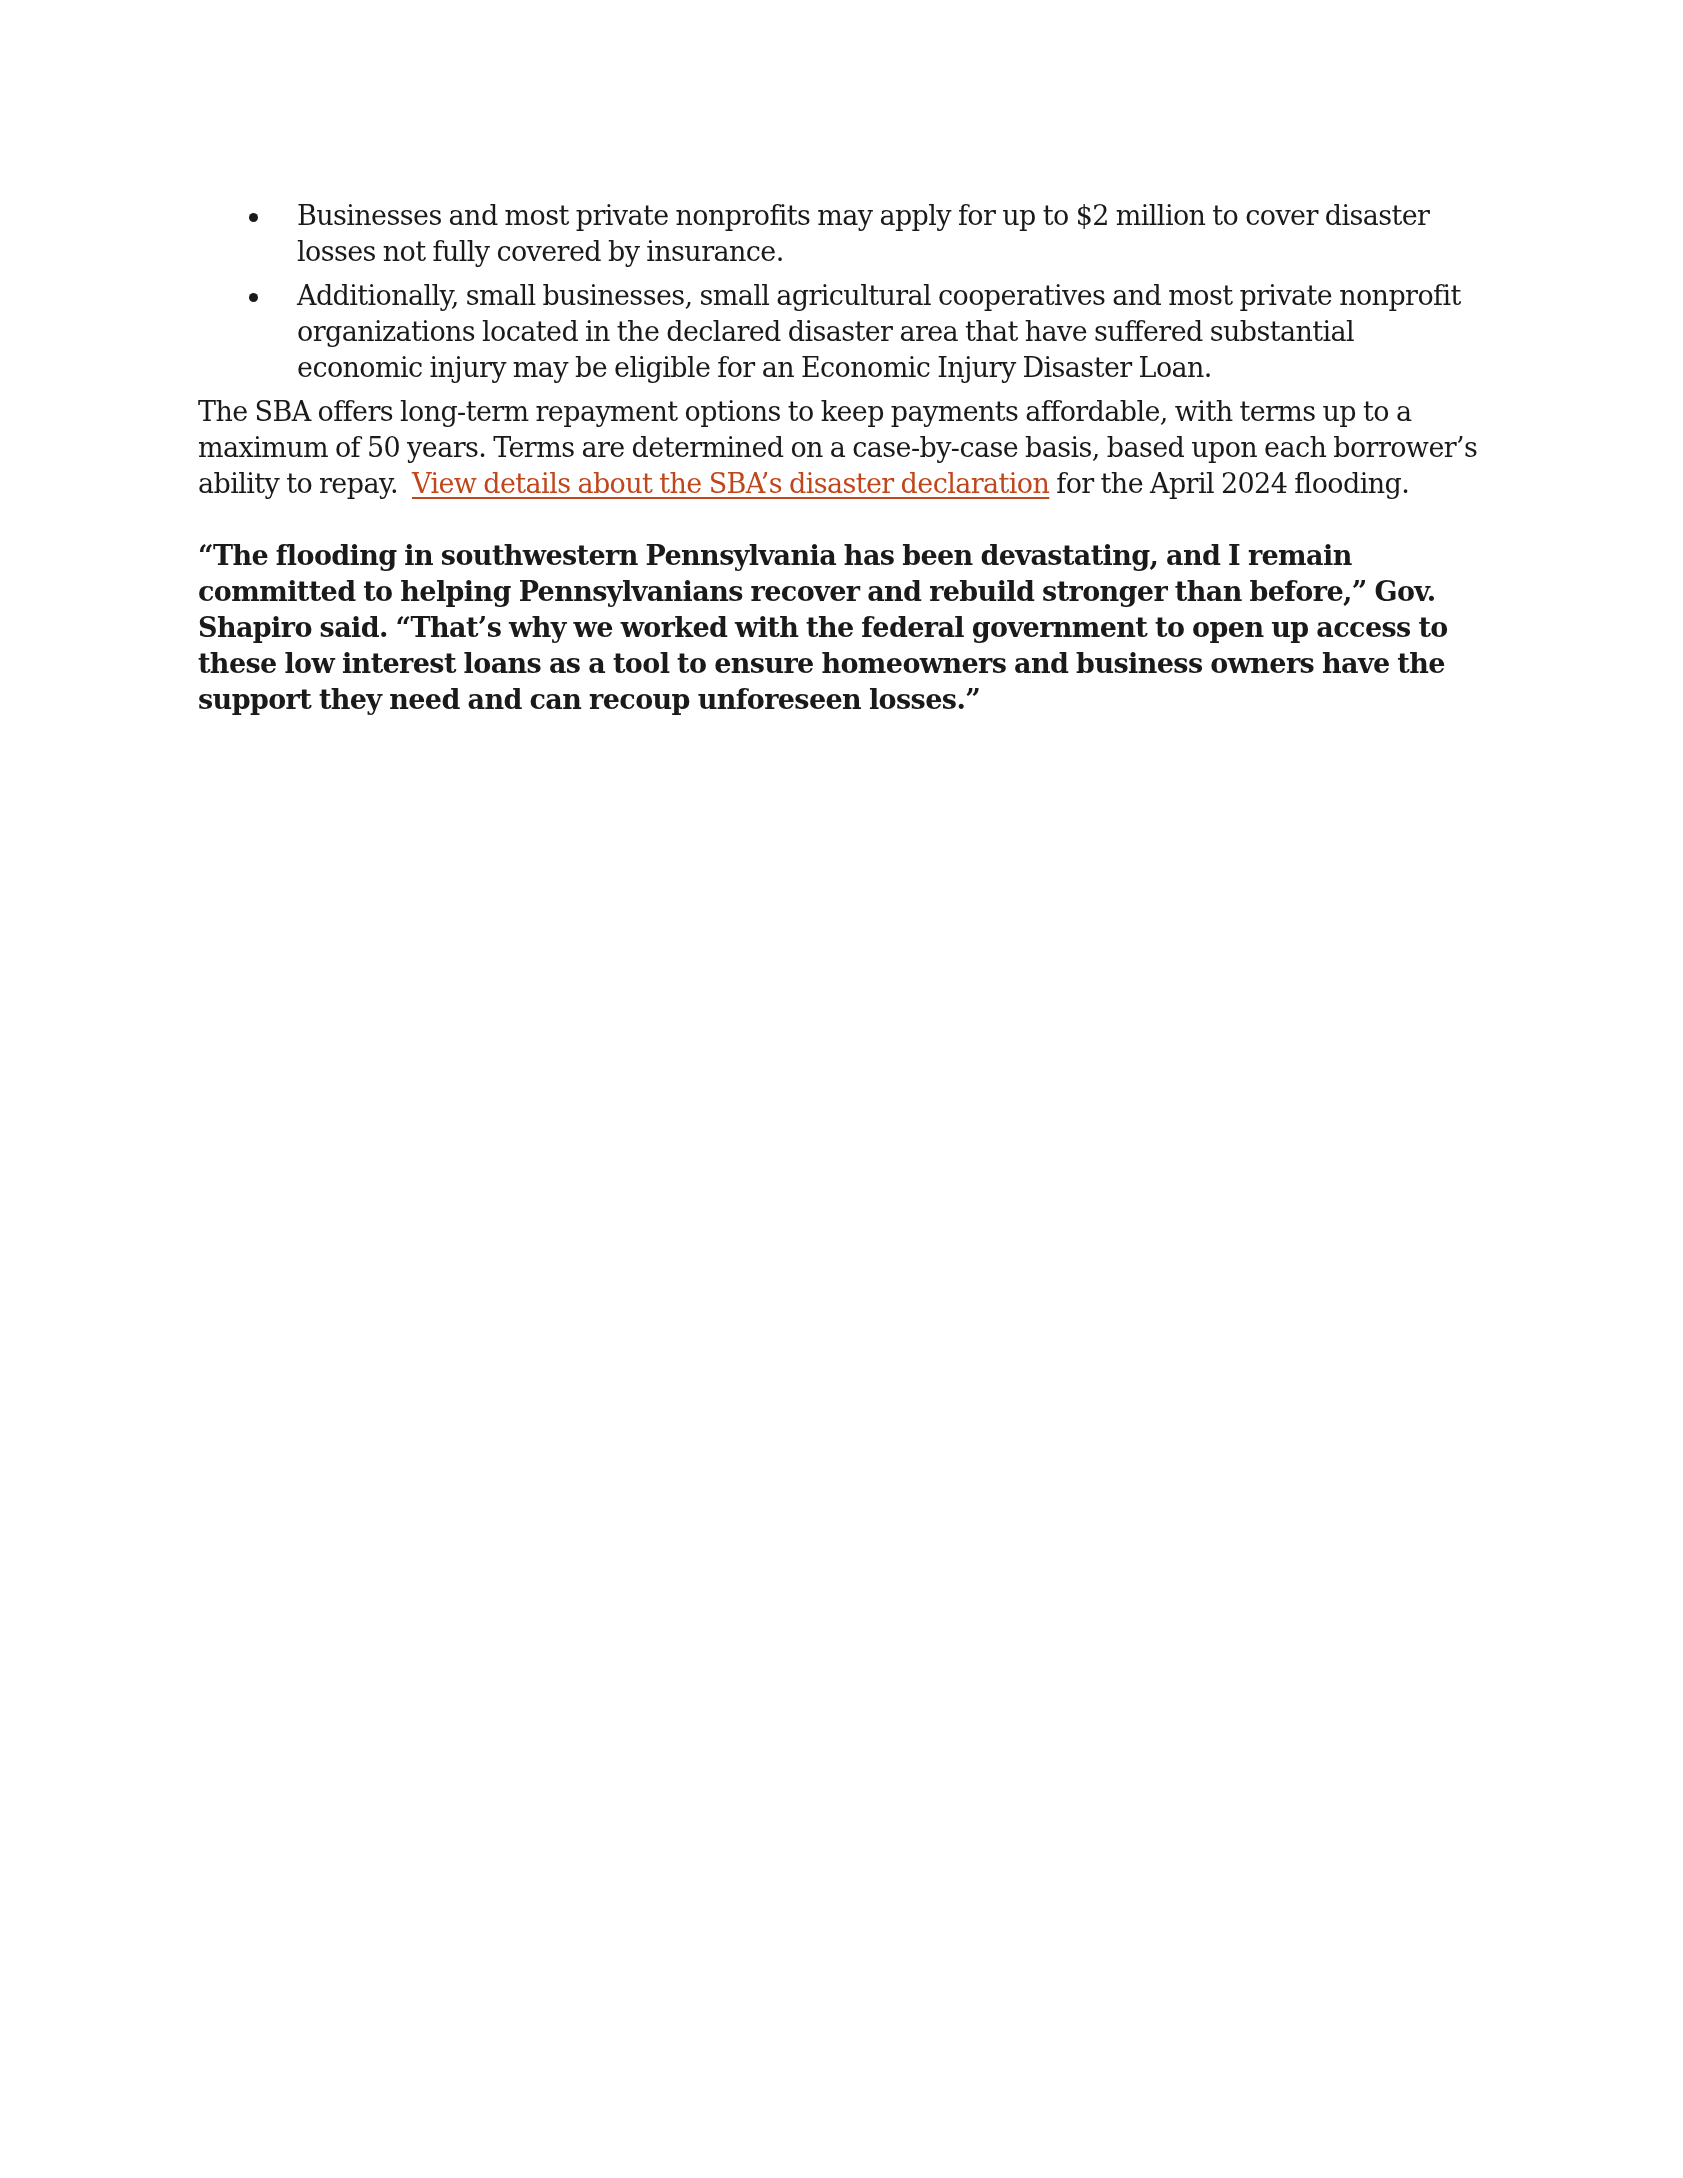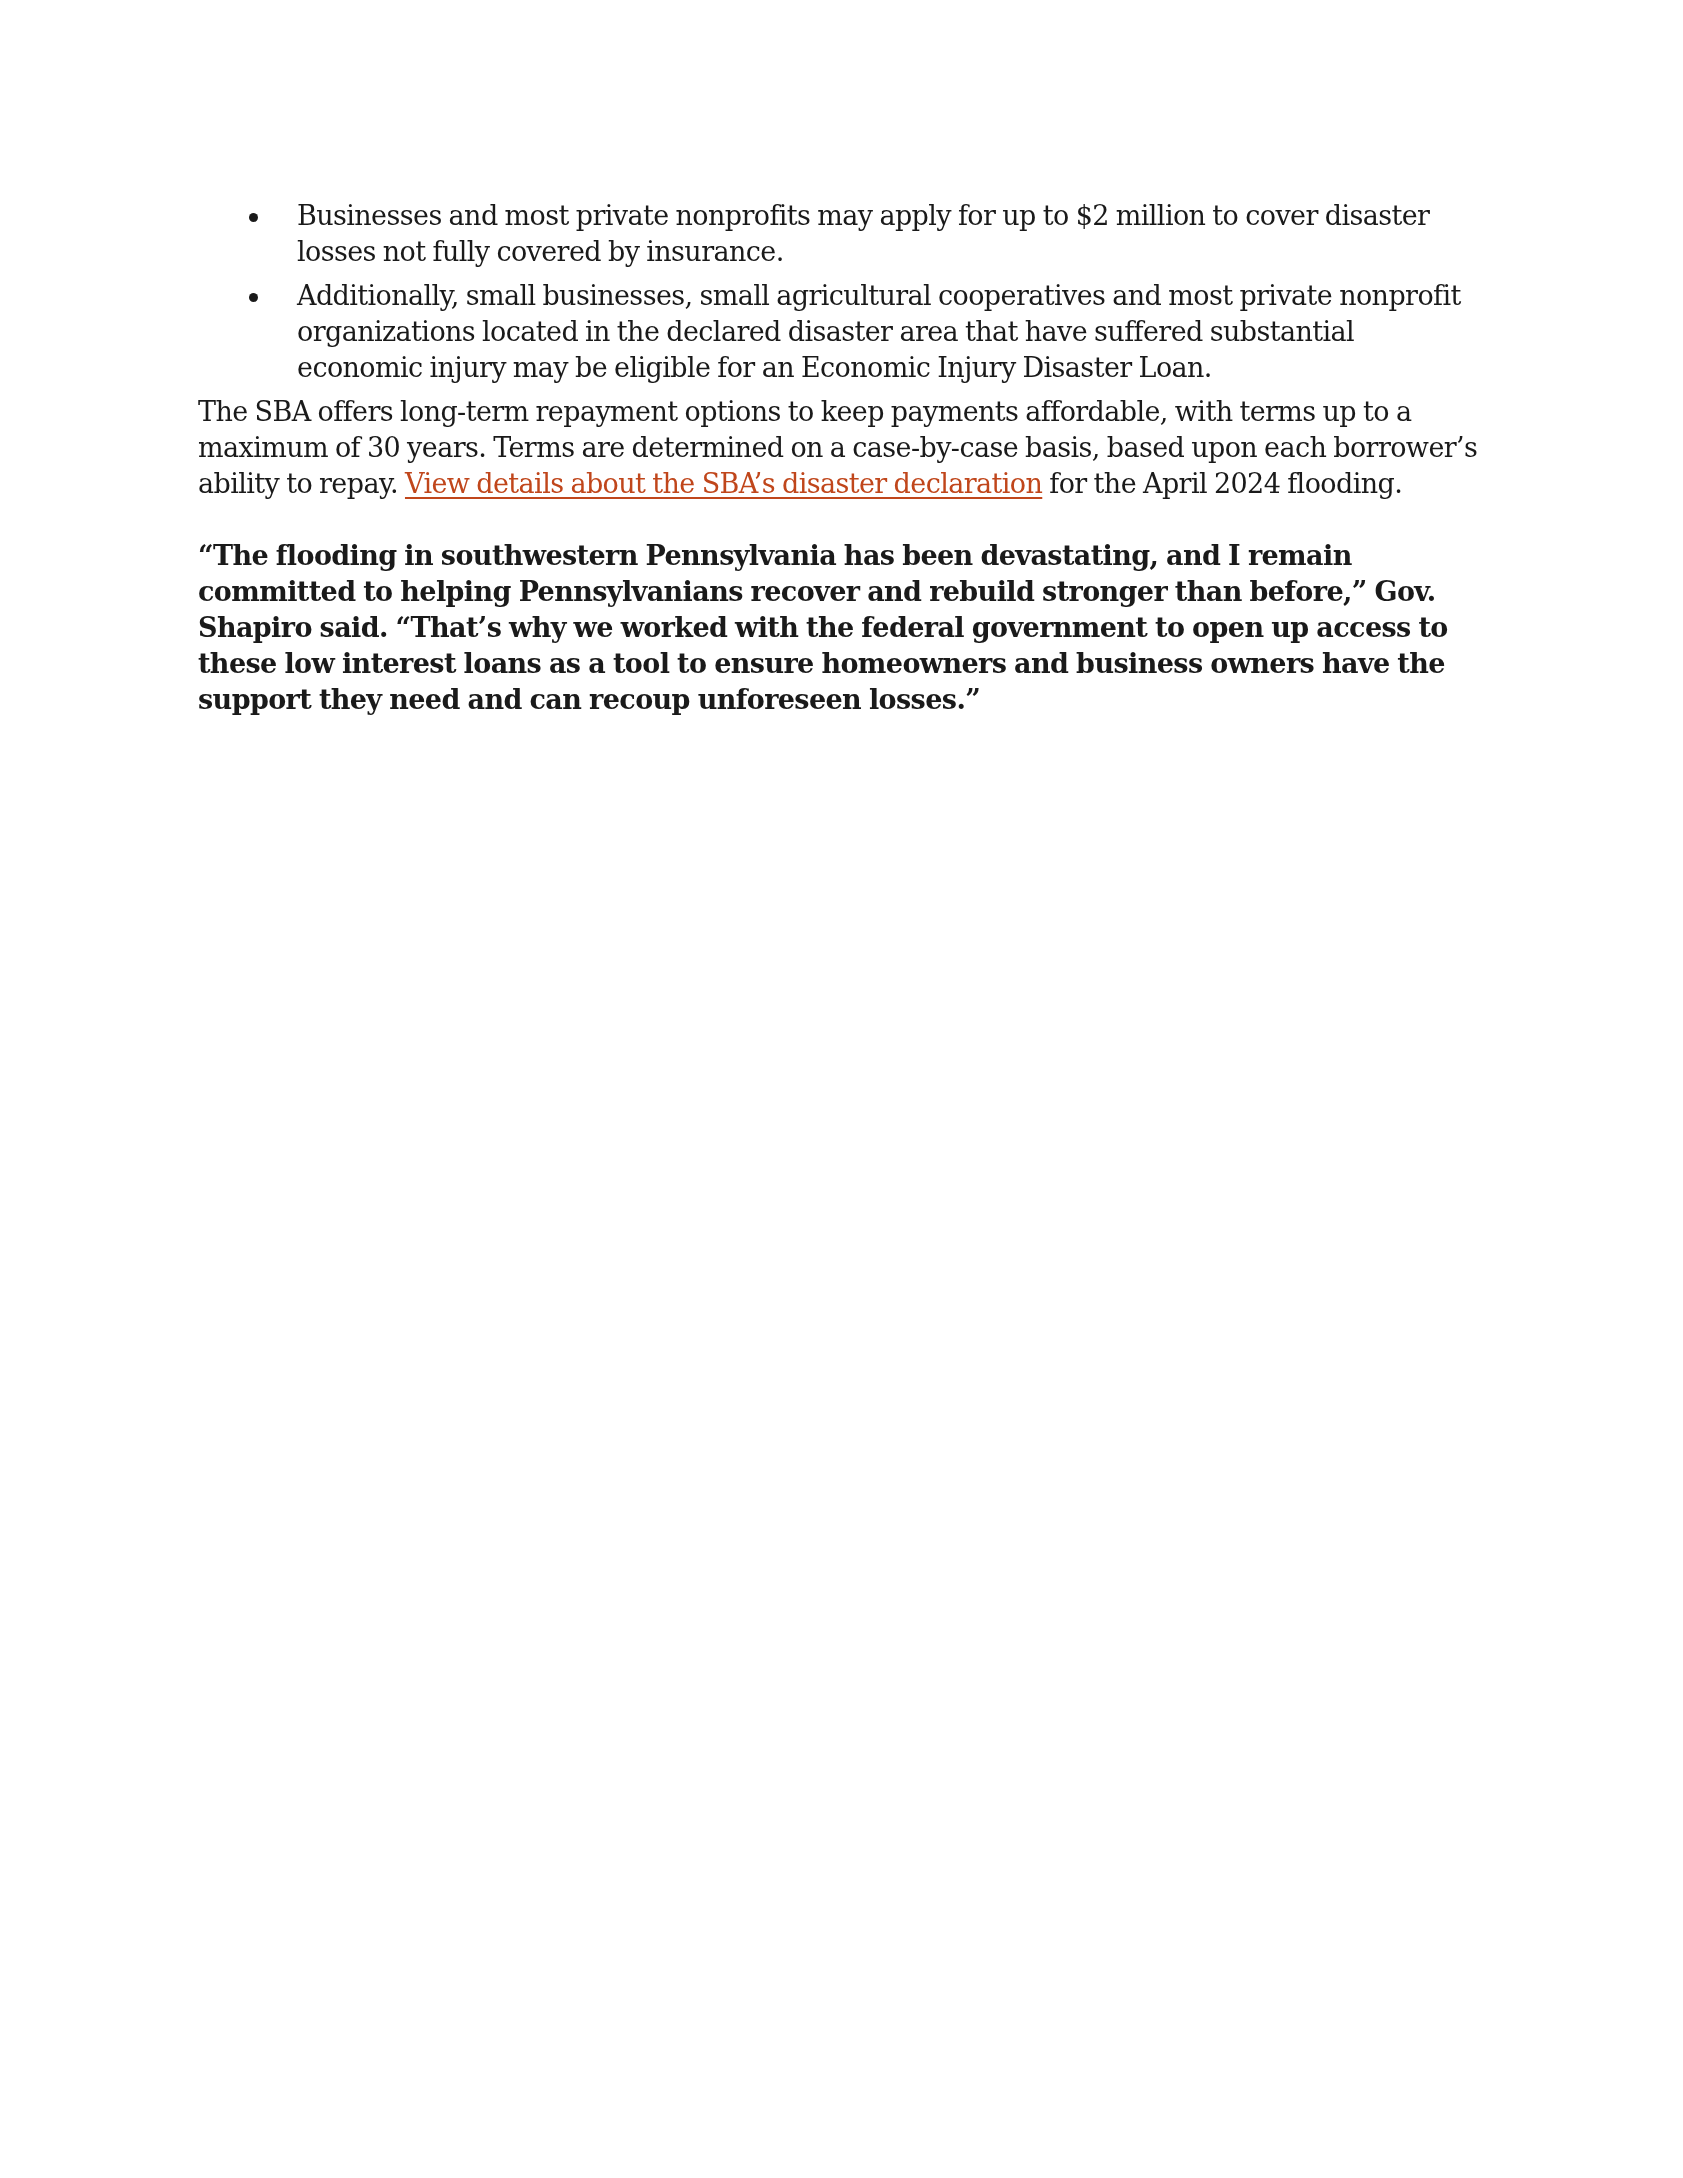--- a/index.html
+++ b/index.html
@@ -63,40 +63,41 @@
   }
   .para-quote {
     margin-top: 36px;
     font-weight: bold;
   }
   a.link {
     color: #c0461b;
     text-decoration: underline;
     text-decoration-thickness: 2px;
     text-underline-offset: 4px;
+    margin-left: 7px;
   }
 </style>
 </head>
 <body>
 
 <div class="page">
   <div class="content">
 
     <ul class="bullets">
       <li>
         <span class="bullet"></span>
         <span class="text">Businesses and most private nonprofits may apply for up to $2 million to cover disaster losses not fully covered by insurance.</span>
       </li>
       <li>
         <span class="bullet"></span>
         <span class="text">Additionally, small businesses, small agricultural cooperatives and most private nonprofit organizations located in the declared disaster area that have suffered substantial economic injury may be eligible for an Economic Injury Disaster Loan.</span>
       </li>
     </ul>
 
     <p class="para-sba">
-      <span>The SBA offers long-term repayment options to keep payments affordable, with terms up to a maximum of 30 years. Terms are determined on a case-by-case basis, based upon each borrower’s ability to repay. </span><a class="link" href="#">View details about the SBA’s disaster declaration</a><span> for the April 2024 flooding.</span>
+      <span>The SBA offers long-term repayment options to keep payments affordable, with terms up to a maximum of 50 years. Terms are determined on a case-by-case basis, based upon each borrower’s ability to repay. </span><a class="link" href="#">View details about the SBA’s disaster declaration</a><span> for the April 2024 flooding.</span>
     </p>
 
     <p class="para-quote">“The flooding in southwestern Pennsylvania has been devastating, and I remain committed to helping Pennsylvanians recover and rebuild stronger than before,” Gov. Shapiro said. “That’s why we worked with the federal government to open up access to these low interest loans as a tool to ensure homeowners and business owners have the support they need and can recoup unforeseen losses.”</p>
 
   </div>
 </div>
 
 
 </body></html>

